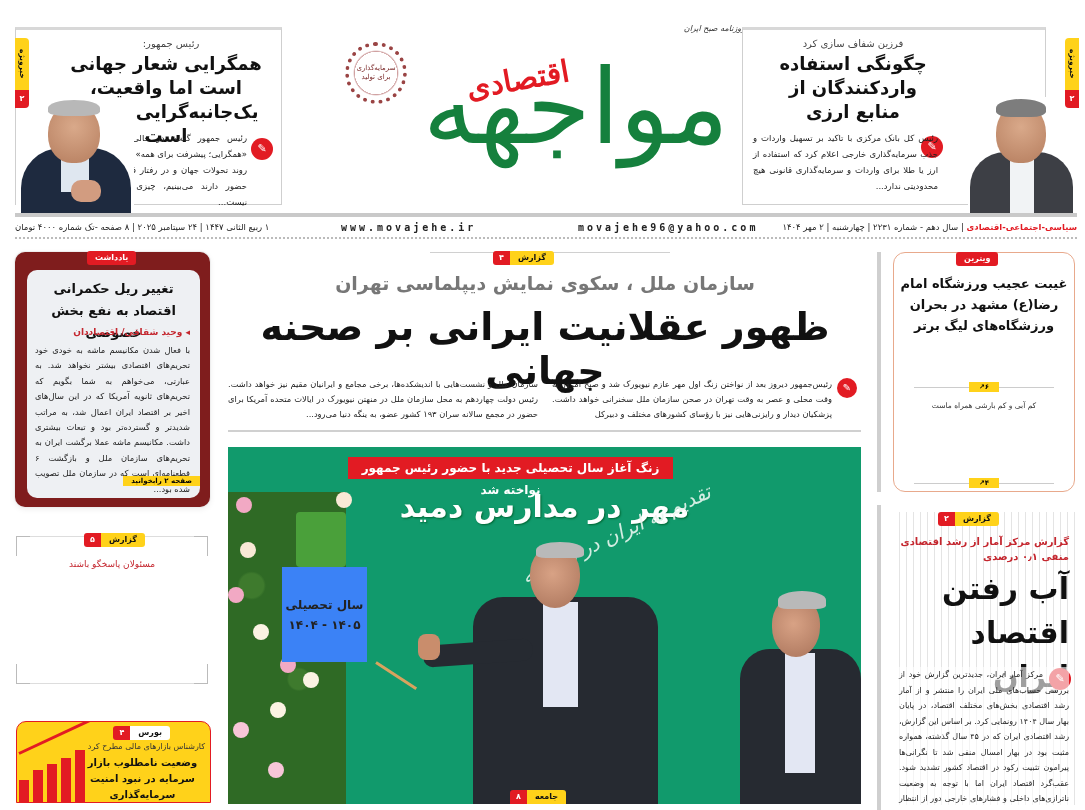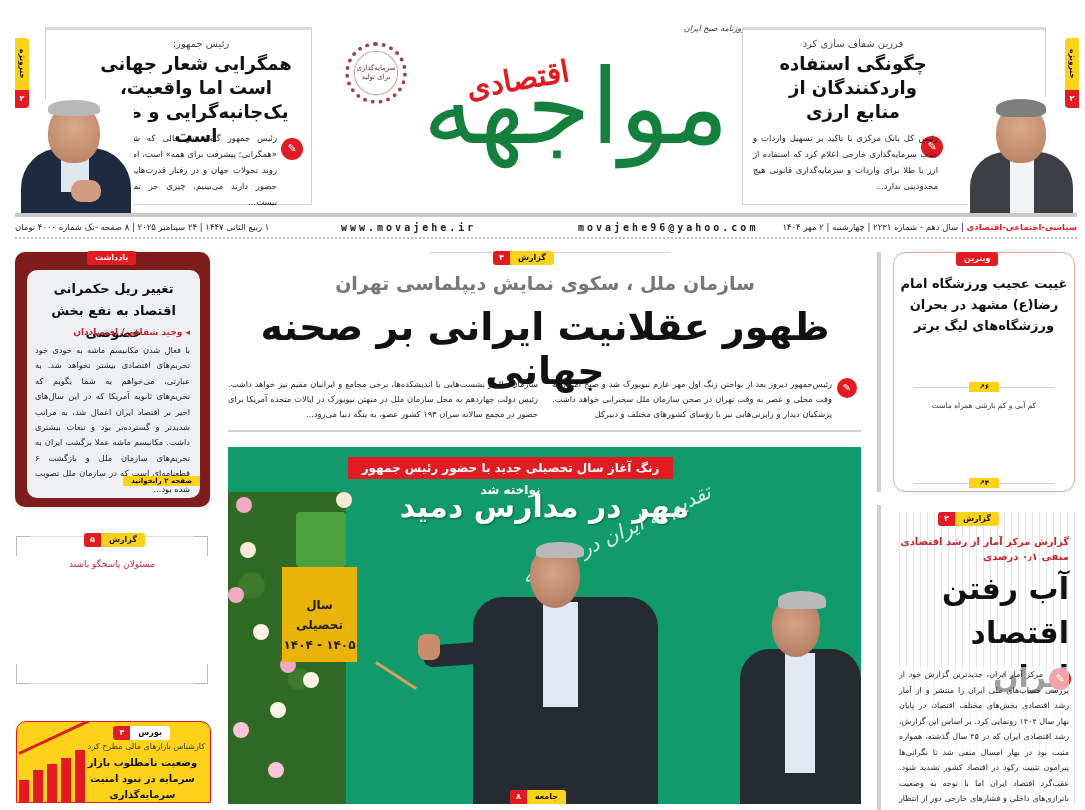--- a/index.html
+++ b/index.html
@@ -64,21 +64,21 @@
   .center-kicker { position: absolute; top: 272px; left: 235px; width: 620px; text-align: center; font-size: 19px; font-weight: bold; color: #777; }
   .center-headline { position: absolute; top: 305px; left: 230px; width: 630px; text-align: center; font-size: 38px; font-weight: bold; color: #111; letter-spacing: -1px; }
   .center-lead { position: absolute; top: 377px; font-size: 8.3px; line-height: 15px; color: #222; text-align: justify; }
   .sep { position: absolute; height: 2px; background: #d0d0d0; }
 
   .mainphoto { position: absolute; left: 228px; top: 447px; width: 633px; height: 357px; background: #119a6c; overflow: hidden; }
   .mainphoto .hedge { position: absolute; left: 0; top: 45px; width: 118px; height: 312px; background: radial-gradient(circle at 20% 30%, #3e7a2d 5%, transparent 6%), radial-gradient(circle at 60% 60%, #3e7a2d 5%, transparent 6%), #2f6a25; }
   .flower { position: absolute; width: 16px; height: 16px; border-radius: 50%; }
   .mainphoto .topbanner { position: absolute; left: 120px; top: 10px; width: 325px; height: 22px; background: #e21b23; color: #fff; font-size: 12px; font-weight: bold; text-align: center; line-height: 22px; }
   .mainphoto .title { position: absolute; left: 0; right: 0; top: 42px; text-align: center; font-size: 30px; font-weight: bold; color: #fff; text-shadow: 1px 1px 2px #063; }
-  .mainphoto .sign { position: absolute; left: 54px; top: 120px; width: 75px; height: 95px; background: #eab308; color: #222; font-size: 12px; text-align: center; padding-top: 28px; line-height: 20px; font-weight: bold; }
+  .mainphoto .sign { position: absolute; left: 54px; top: 120px; width: 85px; height: 95px; background: #3b82f6; color: #222; font-size: 12px; text-align: center; padding-top: 28px; line-height: 20px; font-weight: bold; }
   .mainphoto .signbox { position: absolute; left: 68px; top: 65px; width: 50px; height: 55px; background: #4aa03a; border-radius: 4px; }
   .mainphoto .calli { position: absolute; left: 285px; top: 75px; color: #e9f6ef; font-family: "DejaVu Serif", serif; font-size: 20px; font-style: italic; transform: rotate(-25deg); opacity: .9; }
   .person { position: absolute; }
   .person .suit { position: absolute; background: #262a31; border-radius: 30px 30px 0 0; }
   .person .shirt { position: absolute; background: #e3e7f3; }
   .person .face { position: absolute; border-radius: 45% 45% 50% 50%; background: radial-gradient(circle at 45% 45%, #d8a285, #a9735a); }
   .person .hair { position: absolute; border-radius: 50% 50% 20% 20%; background: #b9b9b9; }
   .stick { position: absolute; left: 148px; top: 214px; width: 48px; height: 3px; background: #d9a35e; transform: rotate(33deg); transform-origin: left; }
   .mainphoto .pagetag { position: absolute; left: 282px; bottom: 0; }
 
@@ -92,21 +92,21 @@
   .rulebar { position: absolute; left: 877px; width: 4px; background: #cfcfcf; }
 
   .abbox { position: absolute; left: 893px; top: 512px; width: 182px; height: 293px; background: repeating-linear-gradient(90deg, #fff 0, #fff 6px, #e4e4e4 6px, #e4e4e4 7px); }
   .abbox .kicker { position: absolute; top: 22px; right: 6px; left: 6px; text-align: right; font-size: 10px; font-weight: bold; line-height: 15px; color: #c4262e; }
   .abbox .headline { position: absolute; top: 55px; right: 6px; left: 4px; text-align: right; font-weight: bold; font-size: 30px; line-height: 44px; color: #111; }
   .abbox .body { position: absolute; top: 155px; right: 6px; left: 6px; font-size: 8px; line-height: 15.5px; text-align: justify; color: #222; background: rgba(255,255,255,.6); }
 </style>
 </head>
 <body>
 
-<div class="topbox" style="left:15px; width:267px;margin-left:30px;">
+<div class="topbox" style="left:15px; width:267px;">
   <div class="kicker" style="top:8px; right:20px; width:180px;">رئیس جمهور:</div>
   <div class="headline" style="top:22px; right:10px; width:210px;">همگرایی شعار جهانی است اما واقعیت، یک‌جانبه‌گرایی و ظلم است</div>
   <div class="redcirc" style="top:108px; right:8px;">✎</div>
   <div class="lead" style="top:100px; right:34px; width:185px;">رئیس جمهور گفت: در حالی که شعار امسال «همگرایی؛ پیشرفت برای همه» است، اما آنچه ما در روند تحولات جهان و در رفتار قدرت‌هایی که در آن حضور دارند می‌بینیم، چیزی جز تمامیت‌خواهی نیست...</div>
 </div>
 <div class="photo" style="left:16px; top:100px; width:118px; height:113px; background:#fff;">
   <div style="position:absolute; left:5px; top:48px; width:110px; height:65px; background:#1e2a3f; border-radius:40px 40px 0 0;"></div>
   <div class="shirt" style="left:45px; top:52px; width:28px; height:40px;"></div>
   <div class="head" style="left:32px; top:3px; width:52px; height:60px;"></div>
   <div class="hair" style="left:32px; top:0px; width:52px; height:16px;"></div>

